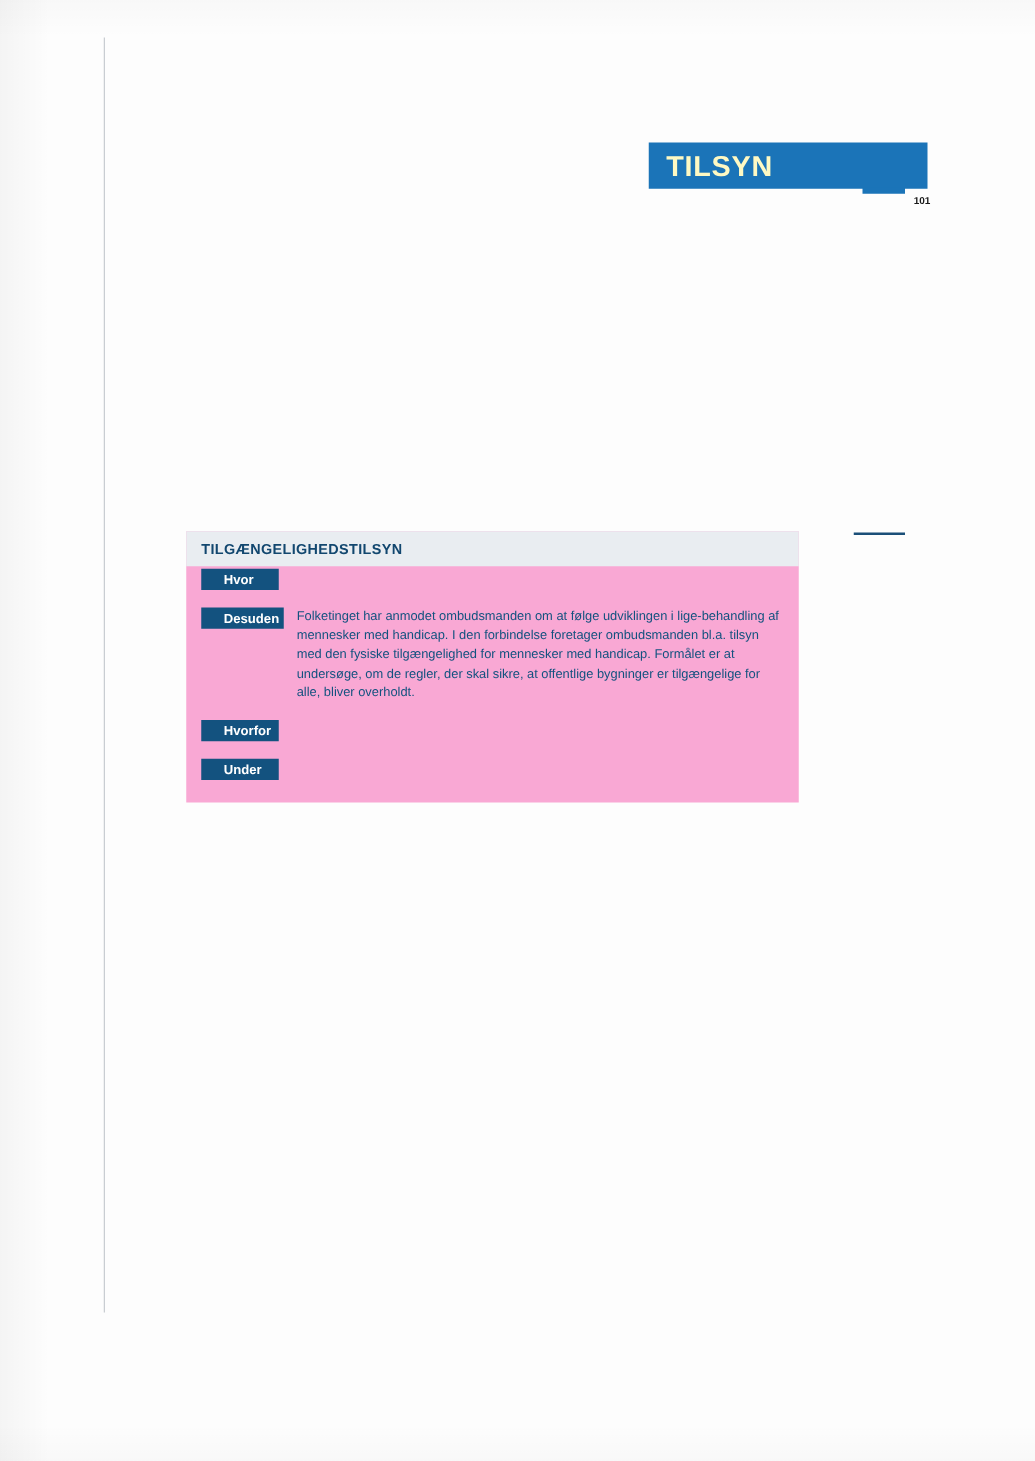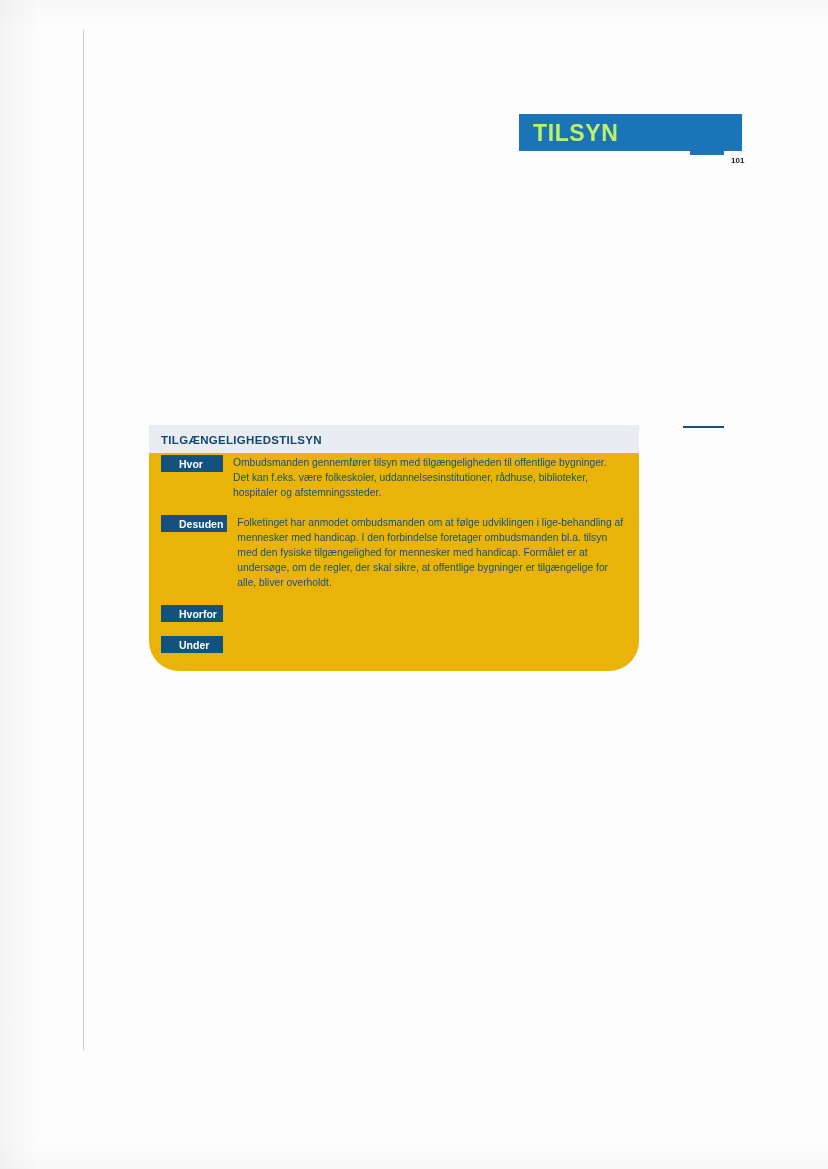--- a/index.html
+++ b/index.html
@@ -49,21 +49,21 @@
     top: 114px;
     width: 223px;
     height: 37px;
     background: #1b74b8;
     box-shadow: 0 0 0 0 rgba(0,0,0,0);
   }
   .header-banner .banner-text {
     position: absolute;
     left: 14px;
     top: 6px;
-    color: #bef264;
+    color: #fef9c3;
     font-size: 23px;
     font-weight: bold;
     letter-spacing: 0.6px;
     line-height: 26px;
     font-family: "Liberation Sans", sans-serif;
   }
   .banner-underline {
     position: absolute;
     left: 690px;
     top: 150px;
@@ -90,23 +90,22 @@
     height: 2px;
     background: #1b4f78;
   }
 
   
   .fact-box {
     position: absolute;
     left: 149px;
     top: 425px;
     width: 490px;
-    background: #eab308;
+    background: #f9a8d4;
     padding: 0;
-    border-radius: 30px;
   }
   .fact-box-title {
     font-size: 11.5px;
     font-weight: bold;
     color: #12476f;
     letter-spacing: 0.3px;
     padding: 9px 0 7px 12px;
     background: #e9edf1;
   }
   .rows {
@@ -157,21 +156,20 @@
   <div class="page-number">101</div>
 
   <div class="top-rule"></div>
 
   <div class="fact-box">
     <div class="fact-box-title">TILGÆNGELIGHEDSTILSYN</div>
     <div class="rows">
 
       <div class="row">
         <div class="row-label">Hvor</div>
-        <div class="row-text">Ombudsmanden gennemfører tilsyn med tilgængeligheden til offentlige bygninger. Det kan f.eks. være folkeskoler, uddannelsesinstitutioner, rådhuse, biblioteker, hospitaler og afstemningssteder.</div>
       </div>
 
       <div class="row">
         <div class="row-label">Desuden</div>
         <div class="row-text">Folketinget har anmodet ombudsmanden om at følge udviklingen i lige-behandling af mennesker med handicap. I den forbindelse foretager ombudsmanden bl.a. tilsyn med den fysiske tilgængelighed for mennesker med handicap. Formålet er at undersøge, om de regler, der skal sikre, at offentlige bygninger er tilgængelige for alle, bliver overholdt.</div>
       </div>
 
       <div class="row">
         <div class="row-label">Hvorfor</div>
       </div>

